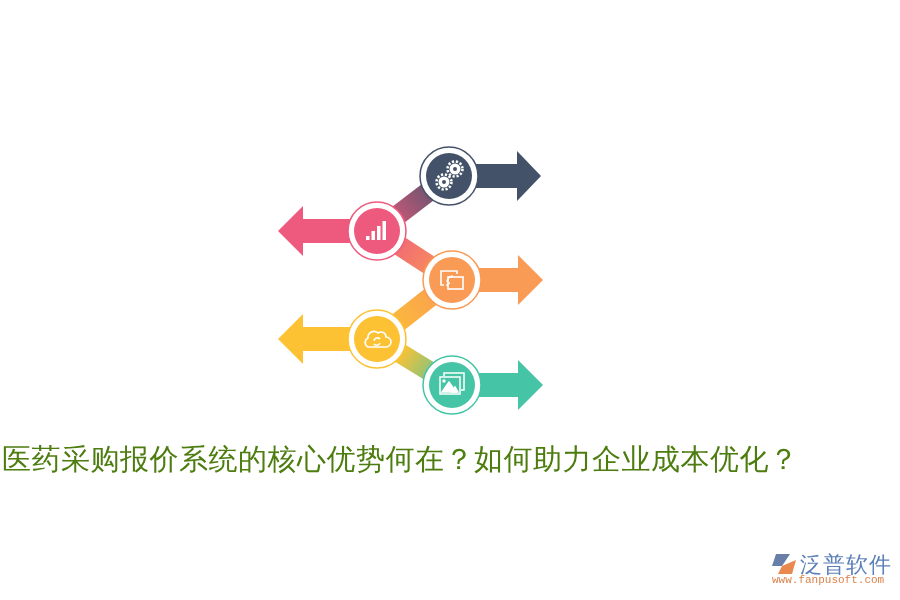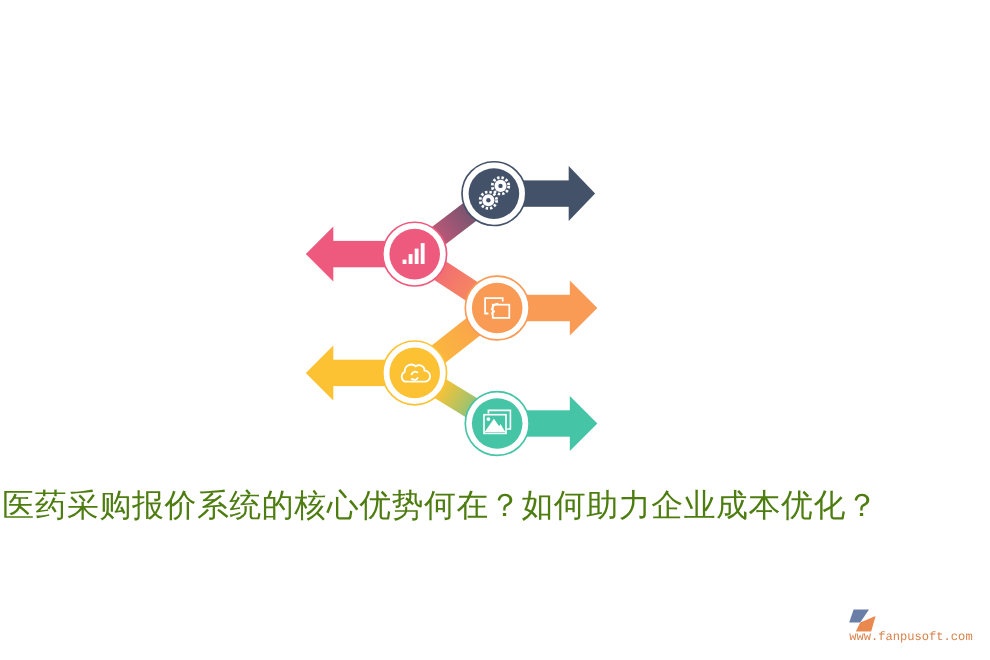--- a/index.html
+++ b/index.html
@@ -119,14 +119,15 @@
   </g>
 </svg>
 
 <div class="title">医药采购报价系统的核心优势何在？如何助力企业成本优化？</div>
 
 <div class="logo">
   <svg width="28" height="24" viewBox="0 0 28 24" style="position:absolute;left:0;top:0;">
     <polygon points="6,2 20,2 12,14 2,14" fill="#6a7fa8"></polygon>
     <polygon points="12,14 26,8 22,22 8,22" fill="#e9894f"></polygon>
   </svg>
+  <span class="logo-name">泛普软件</span>
   <span class="logo-url">www.fanpusoft.com</span>
 </div>
 
 </body></html>

